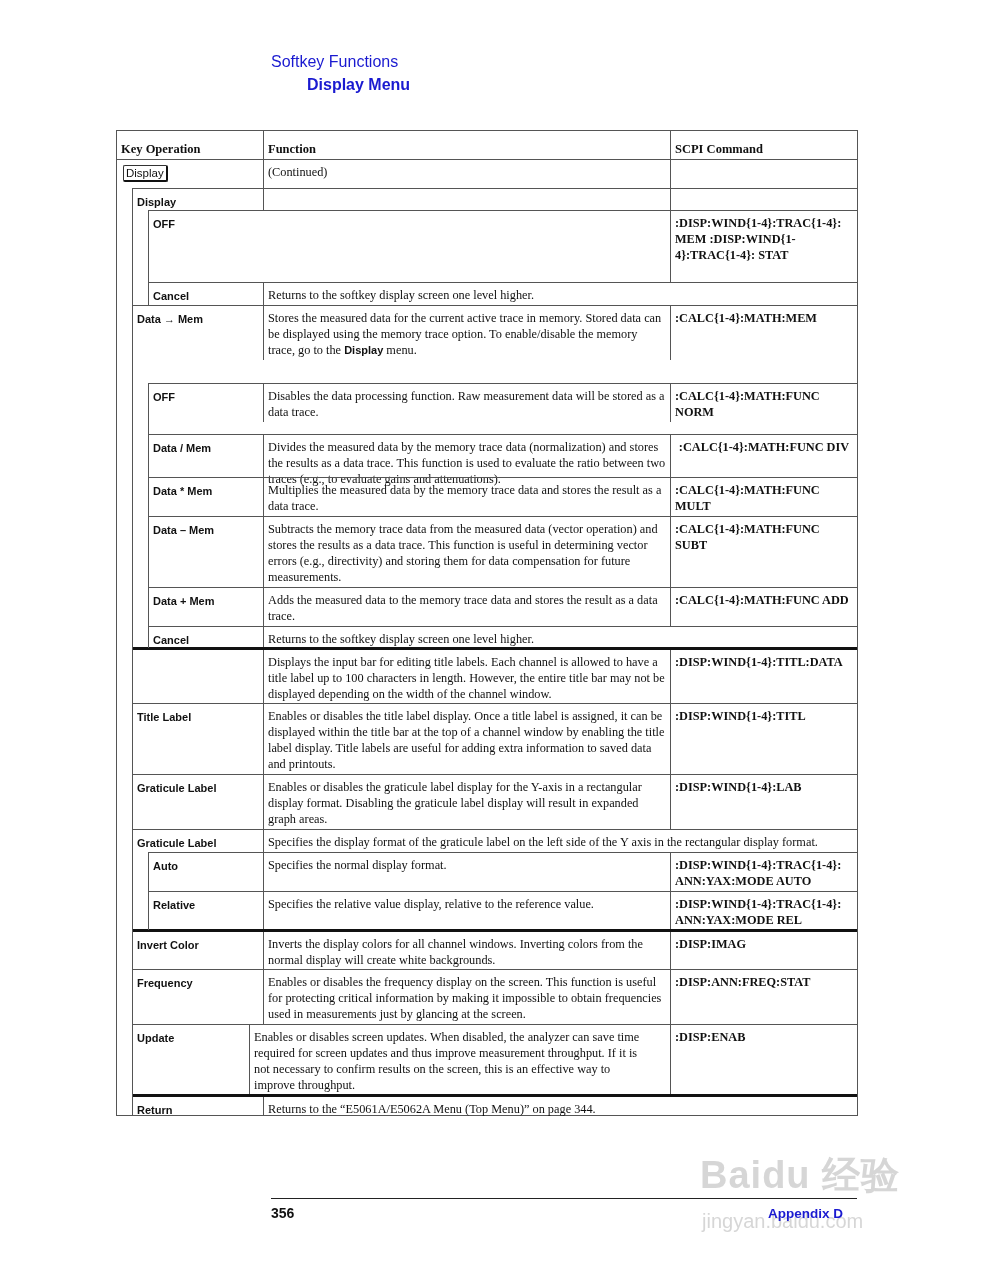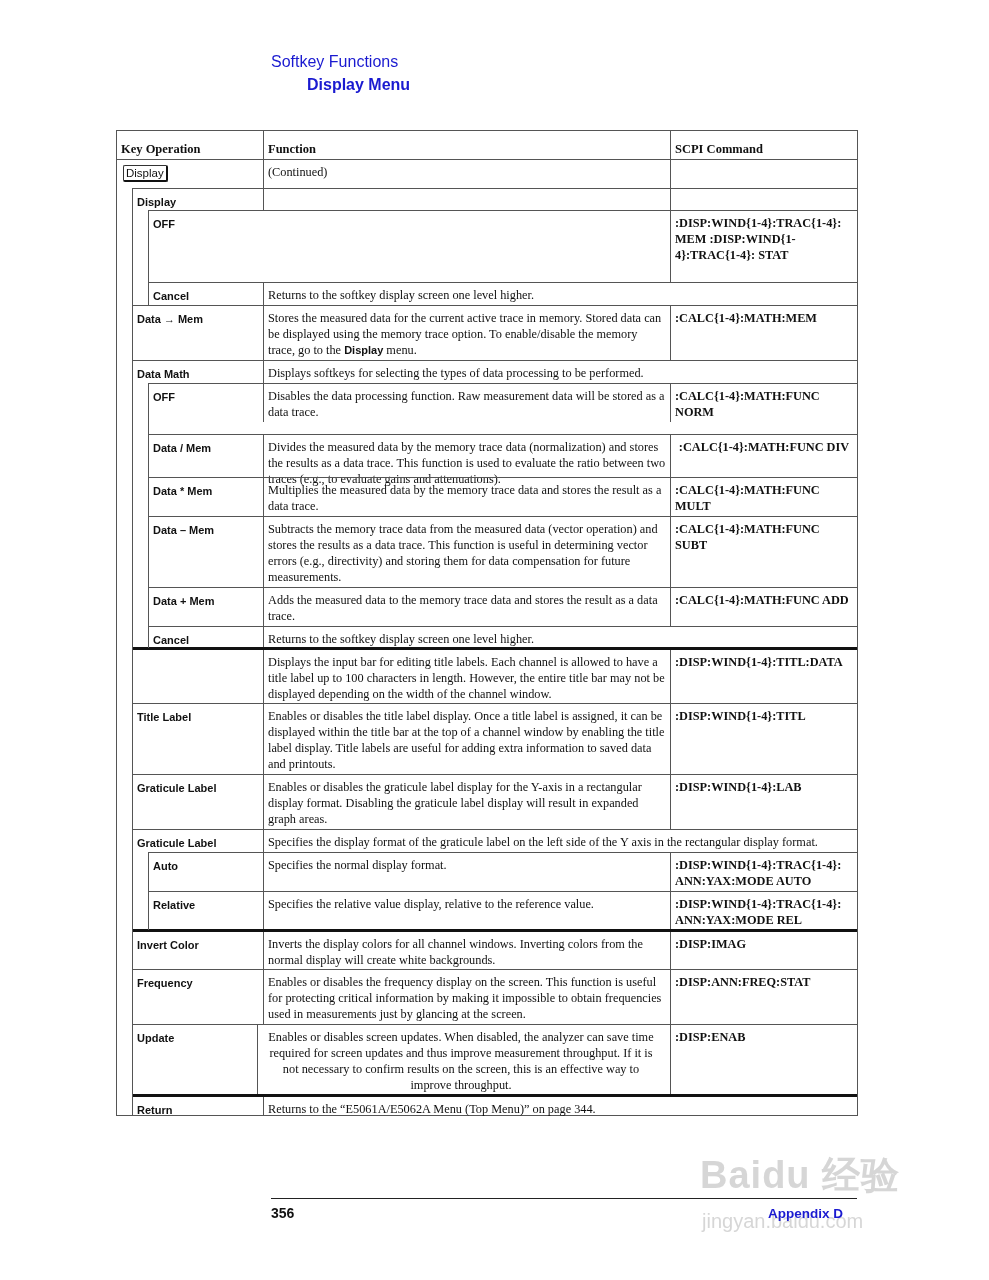--- a/index.html
+++ b/index.html
@@ -62,24 +62,20 @@
     <div class="cell key" style="left:0; width:114px;">Cancel</div>
     <div class="cell fn" style="left:114px; right:0;">Returns to the softkey display screen one level higher.</div>
   </div>
 
   <div class="row" style="top:174px; left:16px; right:0; height:55px;">
     <div class="cell key" style="left:0; width:130px;">Data → Mem</div>
     <div class="cell fn" style="left:130px; width:407px;"><span>Stores the measured data for the current active trace in memory. Stored data can be displayed using the memory trace option. To enable/disable the memory trace, go to the </span><span class="inl">Display</span><span> menu.</span></div>
     <div class="cell sc" style="left:537px; right:0;">:CALC{1-4}:MATH:MEM</div>
   </div>
 
-  <div class="row" style="top:229px; left:16px; right:0; height:23px;">
-    <div class="cell key" style="left:0; width:130px;">Data Math</div>
-    <div class="cell fn" style="left:130px; right:0;">Displays softkeys for selecting the types of data processing to be performed.</div>
-  </div>
 
   <div class="row" style="top:252px; left:32px; right:0; height:39px;">
     <div class="cell key" style="left:0; width:114px;">OFF</div>
     <div class="cell fn" style="left:114px; width:407px;">Disables the data processing function. Raw measurement data will be stored as a data trace.</div>
     <div class="cell sc" style="left:521px; right:0;">:CALC{1-4}:MATH:FUNC NORM</div>
   </div>
 
   <div class="row" style="top:303px; left:32px; right:0; height:55px;">
     <div class="cell key" style="left:0; width:114px;">Data / Mem</div>
     <div class="cell fn" style="left:114px; width:407px;">Divides the measured data by the memory trace data (normalization) and stores the results as a data trace. This function is used to evaluate the ratio between two traces (e.g., to evaluate gains and attenuations).</div>
@@ -150,21 +146,21 @@
   </div>
 
   <div class="row" style="top:838px; left:16px; right:0; height:55px;">
     <div class="cell key" style="left:0; width:130px;">Frequency</div>
     <div class="cell fn" style="left:130px; width:407px;">Enables or disables the frequency display on the screen. This function is useful for protecting critical information by making it impossible to obtain frequencies used in measurements just by glancing at the screen.</div>
     <div class="cell sc" style="left:537px; right:0;">:DISP:ANN:FREQ:STAT</div>
   </div>
 
   <div class="row" style="top:893px; left:16px; right:0; height:71px;">
     <div class="cell key" style="left:0; width:130px;">Update</div>
-    <div class="cell fn" style="left:124px; width:407px;text-align:center;">Enables or disables screen updates. When disabled, the analyzer can save time required for screen updates and thus improve measurement throughput. If it is not necessary to confirm results on the screen, this is an effective way to improve throughput.</div>
+    <div class="cell fn" style="left:116px; width:407px;">Enables or disables screen updates. When disabled, the analyzer can save time required for screen updates and thus improve measurement throughput. If it is not necessary to confirm results on the screen, this is an effective way to improve throughput.</div>
     <div class="cell sc" style="left:537px; right:0;">:DISP:ENAB</div>
   </div>
 
   <div class="row thick" style="top:963px; left:16px; right:0; height:22px;">
     <div class="cell key" style="left:0; width:130px;">Return</div>
     <div class="cell fn" style="left:130px; right:0;">Returns to the “E5061A/E5062A Menu (Top Menu)” on page 344.</div>
   </div>
 
   <div class="vline" style="left:15px; top:57px; height:928px;"></div>
   <div class="vline" style="left:31px; top:79px; height:95px;"></div>

